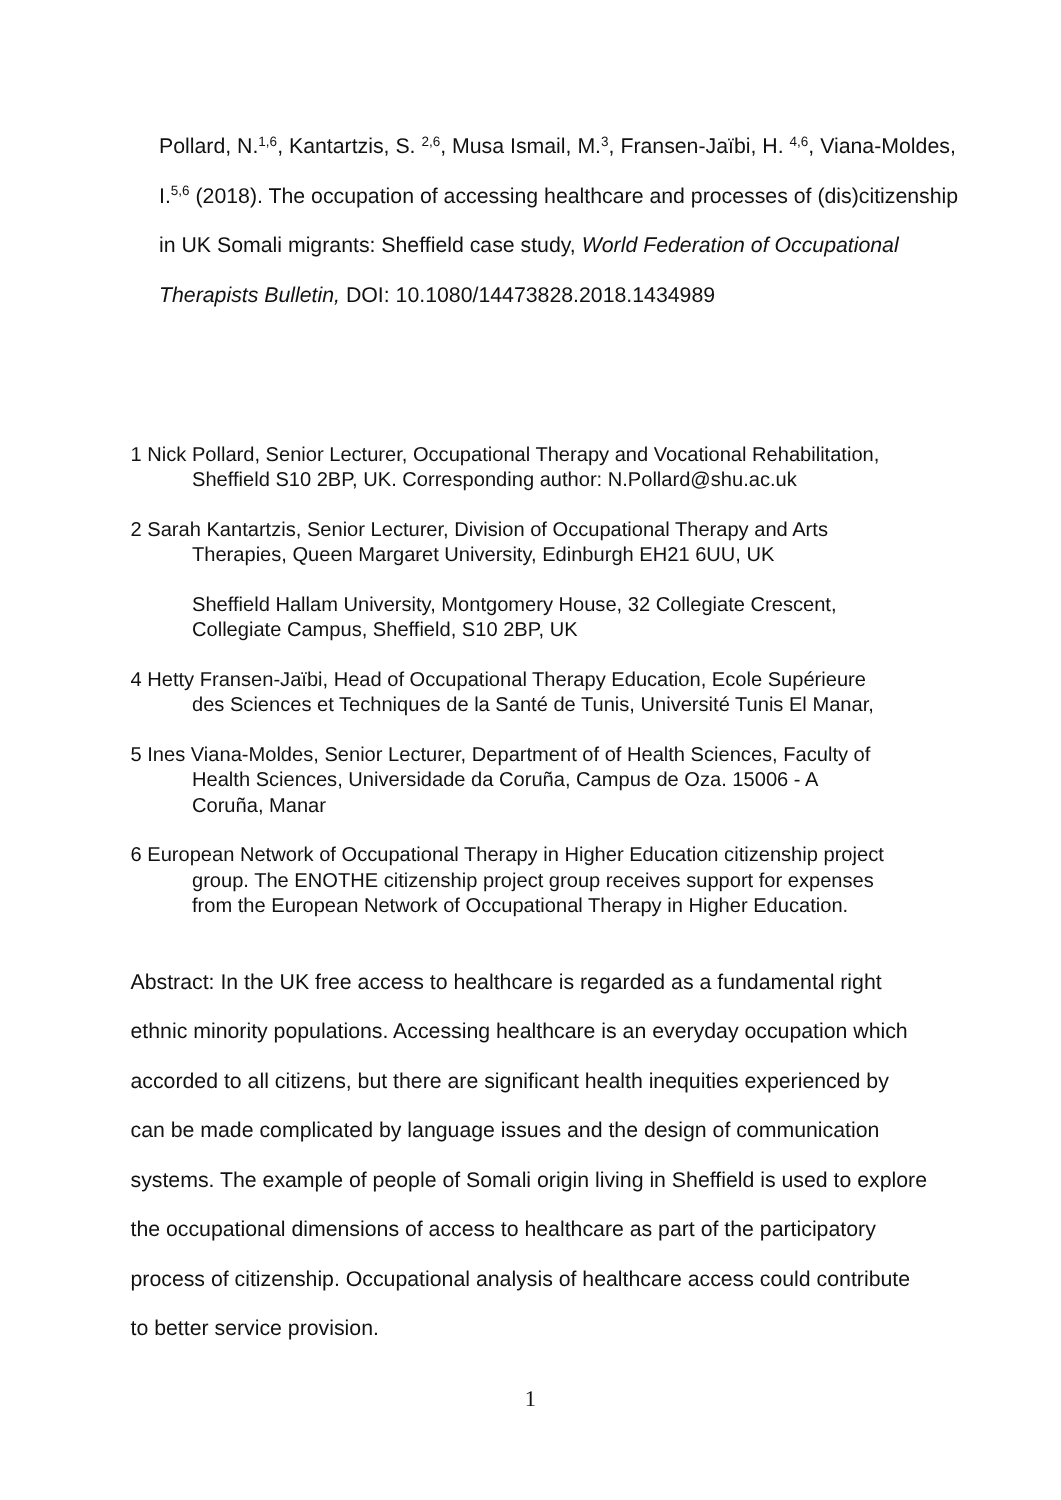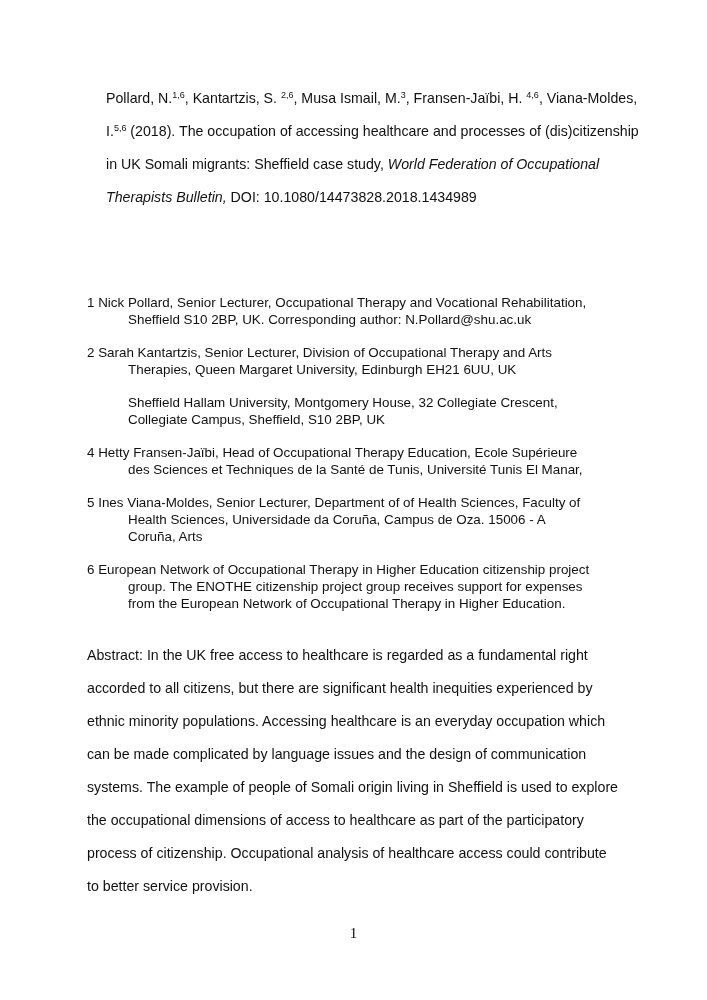--- a/index.html
+++ b/index.html
@@ -109,33 +109,33 @@
       <span class="aline indent">Sheffield Hallam University, Montgomery House, 32 Collegiate Crescent,</span>
       <span class="aline indent">Collegiate Campus, Sheffield, S10 2BP, UK</span>
     </div>
     <div class="affil">
       <span class="aline">4 Hetty Fransen-Jaïbi, Head of Occupational Therapy Education, Ecole Supérieure</span>
       <span class="aline indent">des Sciences et Techniques de la Santé de Tunis, Université Tunis El Manar,</span>
     </div>
     <div class="affil">
       <span class="aline">5 Ines Viana-Moldes, Senior Lecturer, Department of of Health Sciences, Faculty of</span>
       <span class="aline indent">Health Sciences, Universidade da Coruña, Campus de Oza. 15006 - A</span>
-      <span class="aline indent">Coruña, Arts</span>
+      <span class="aline indent">Coruña, Manar</span>
     </div>
     <div class="affil">
       <span class="aline">6 European Network of Occupational Therapy in Higher Education citizenship project</span>
       <span class="aline indent">group. The ENOTHE citizenship project group receives support for expenses</span>
       <span class="aline indent">from the European Network of Occupational Therapy in Higher Education.</span>
     </div>
   </div>
 
   <div class="abstract">
     <span class="line"><span class="label">Abstract:</span><span> In the UK free access to healthcare is regarded as a fundamental right</span></span>
+    <span class="line">ethnic minority populations. Accessing healthcare is an everyday occupation which</span>
     <span class="line">accorded to all citizens, but there are significant health inequities experienced by</span>
-    <span class="line">ethnic minority populations. Accessing healthcare is an everyday occupation which</span>
     <span class="line">can be made complicated by language issues and the design of communication</span>
     <span class="line">systems. The example of people of Somali origin living in Sheffield is used to explore</span>
     <span class="line">the occupational dimensions of access to healthcare as part of the participatory</span>
     <span class="line">process of citizenship. Occupational analysis of healthcare access could contribute</span>
     <span class="line">to better service provision.</span>
   </div>
 
   <div class="page-number">1</div>
 </div>
 

